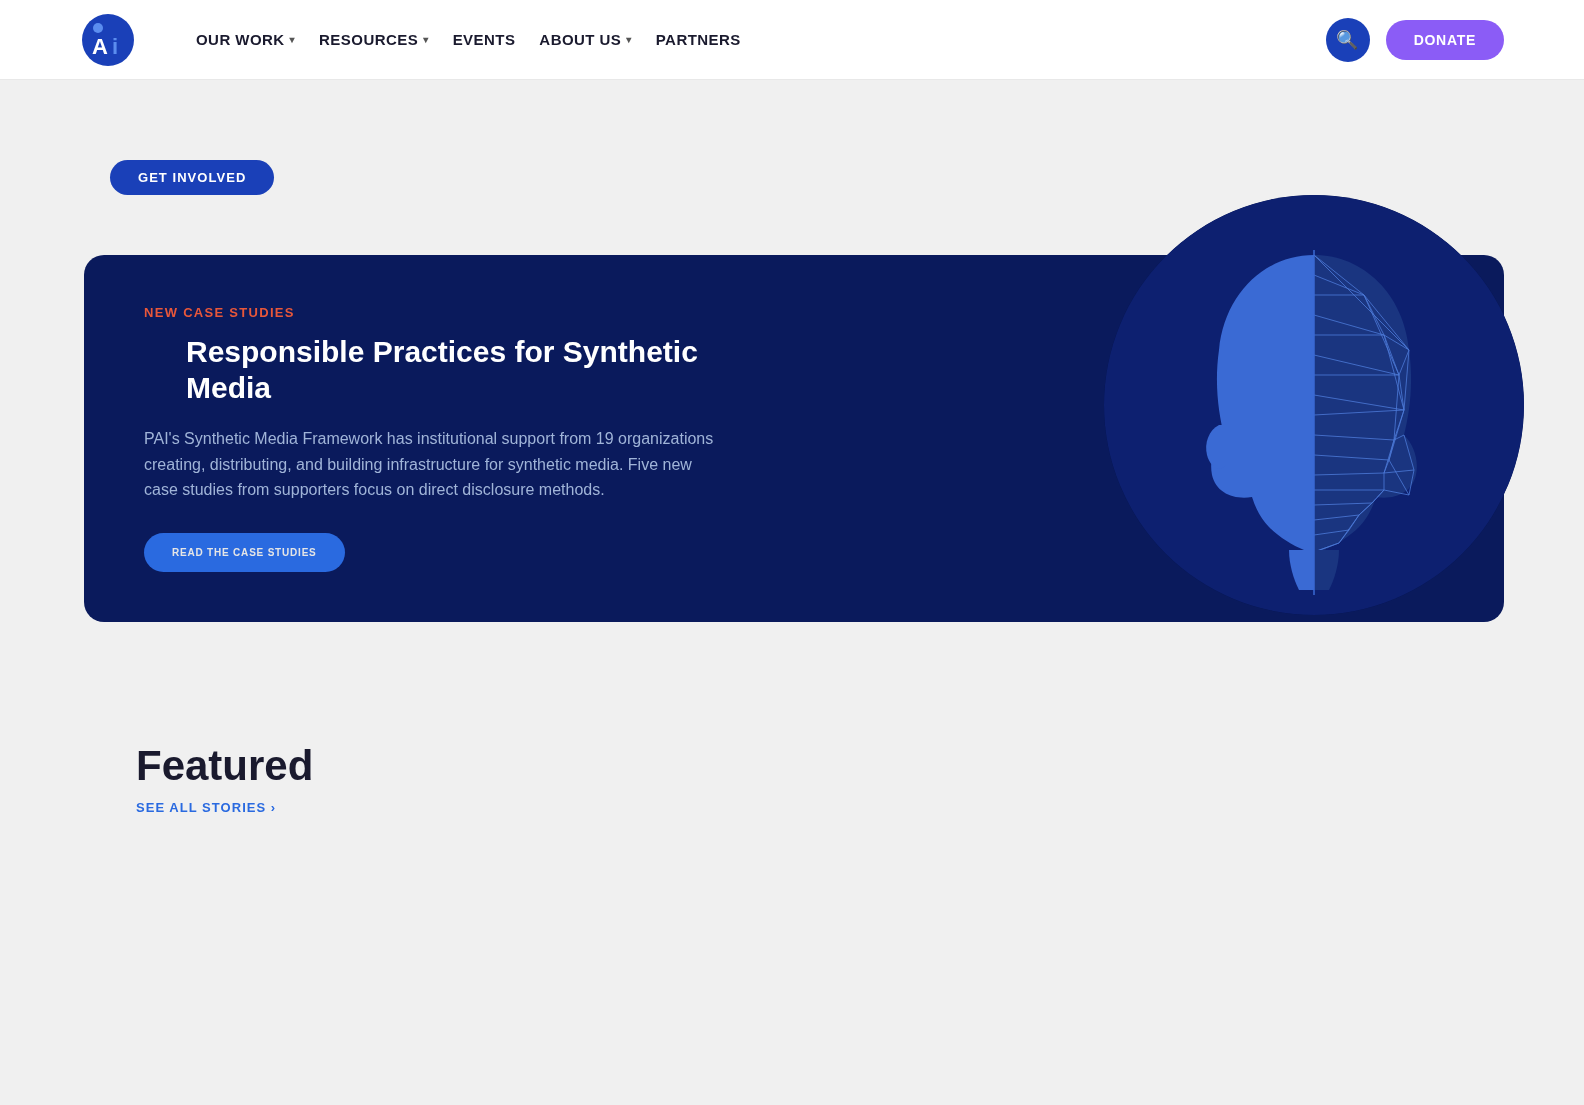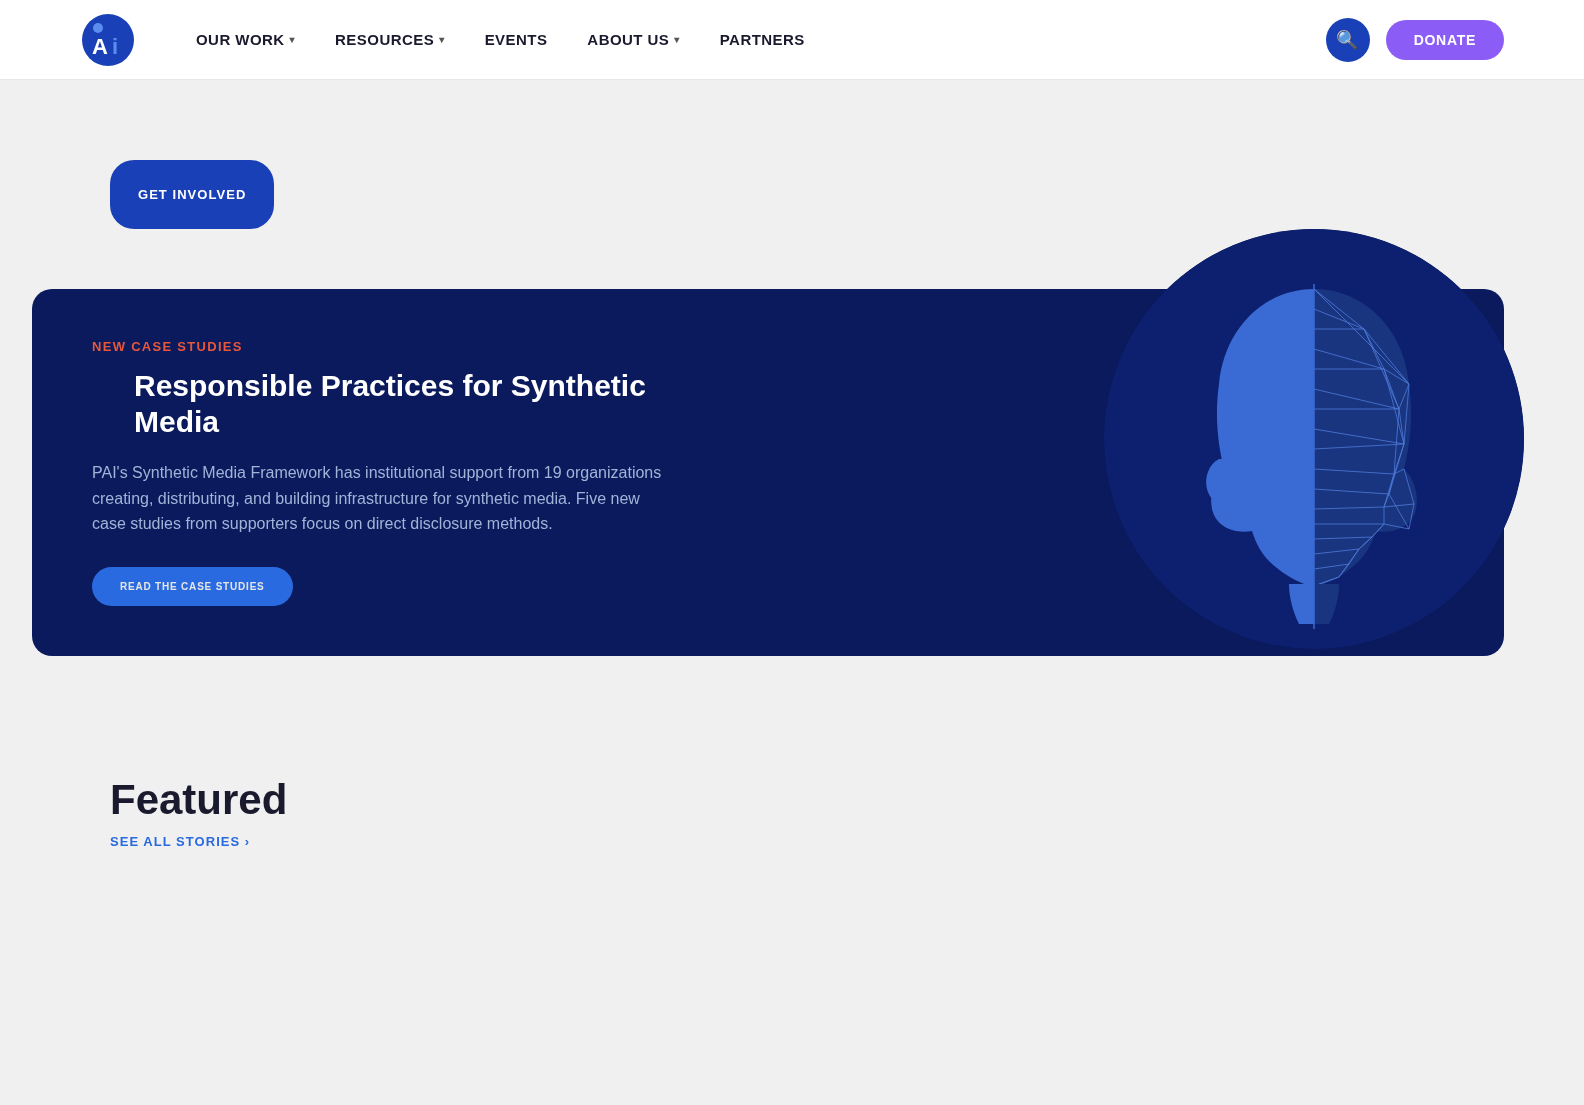--- a/index.html
+++ b/index.html
@@ -26,21 +26,21 @@
       align-items: center;
       margin-right: 60px;
     }
     .logo-svg {
       width: 56px;
       height: 52px;
     }
     .nav-links {
       display: flex;
       align-items: center;
-      gap: 40px;
+      gap: 24px;
       flex: 1;
     }
     .nav-item {
       display: flex;
       align-items: center;
       gap: 5px;
       font-size: 15px;
       font-weight: 600;
       color: #1a1a2e;
       cursor: pointer;
@@ -98,31 +98,31 @@
       margin-bottom: 36px;
     }
     .hero-headline .highlight-blue {
       color: #2a6ae0;
     }
     .get-involved-btn {
       background: #1a40b8;
       color: white;
       border: none;
       border-radius: 24px;
-      padding: 27px 28px;
+      padding: 10px 28px;
       font-size: 13px;
       font-weight: 700;
       cursor: pointer;
       text-transform: uppercase;
       letter-spacing: 0.08em;
     }
 
     
     .card-section {
-      padding: 0 80px 60px 32px;
+      padding: 0 80px 60px 84px;
       background: #f0f0f0;
     }
     .feature-card {
       background: #0a1a5c;
       border-radius: 20px;
       display: flex;
       align-items: stretch;
       min-height: 310px;
       position: relative;
       overflow: visible;
@@ -186,20 +186,21 @@
     }
     .head-svg-wrap {
       width: 420px;
       height: 420px;
     }
 
     
     .featured-section {
       padding: 60px 78px 40px 110px;
       background: #f0f0f0;
+      margin-left: 26px;
     }
     .featured-title {
       font-size: 42px;
       font-weight: 700;
       color: #1a1a2e;
       margin-bottom: 8px;
     }
     .featured-link {
       font-size: 13px;
       font-weight: 700;

